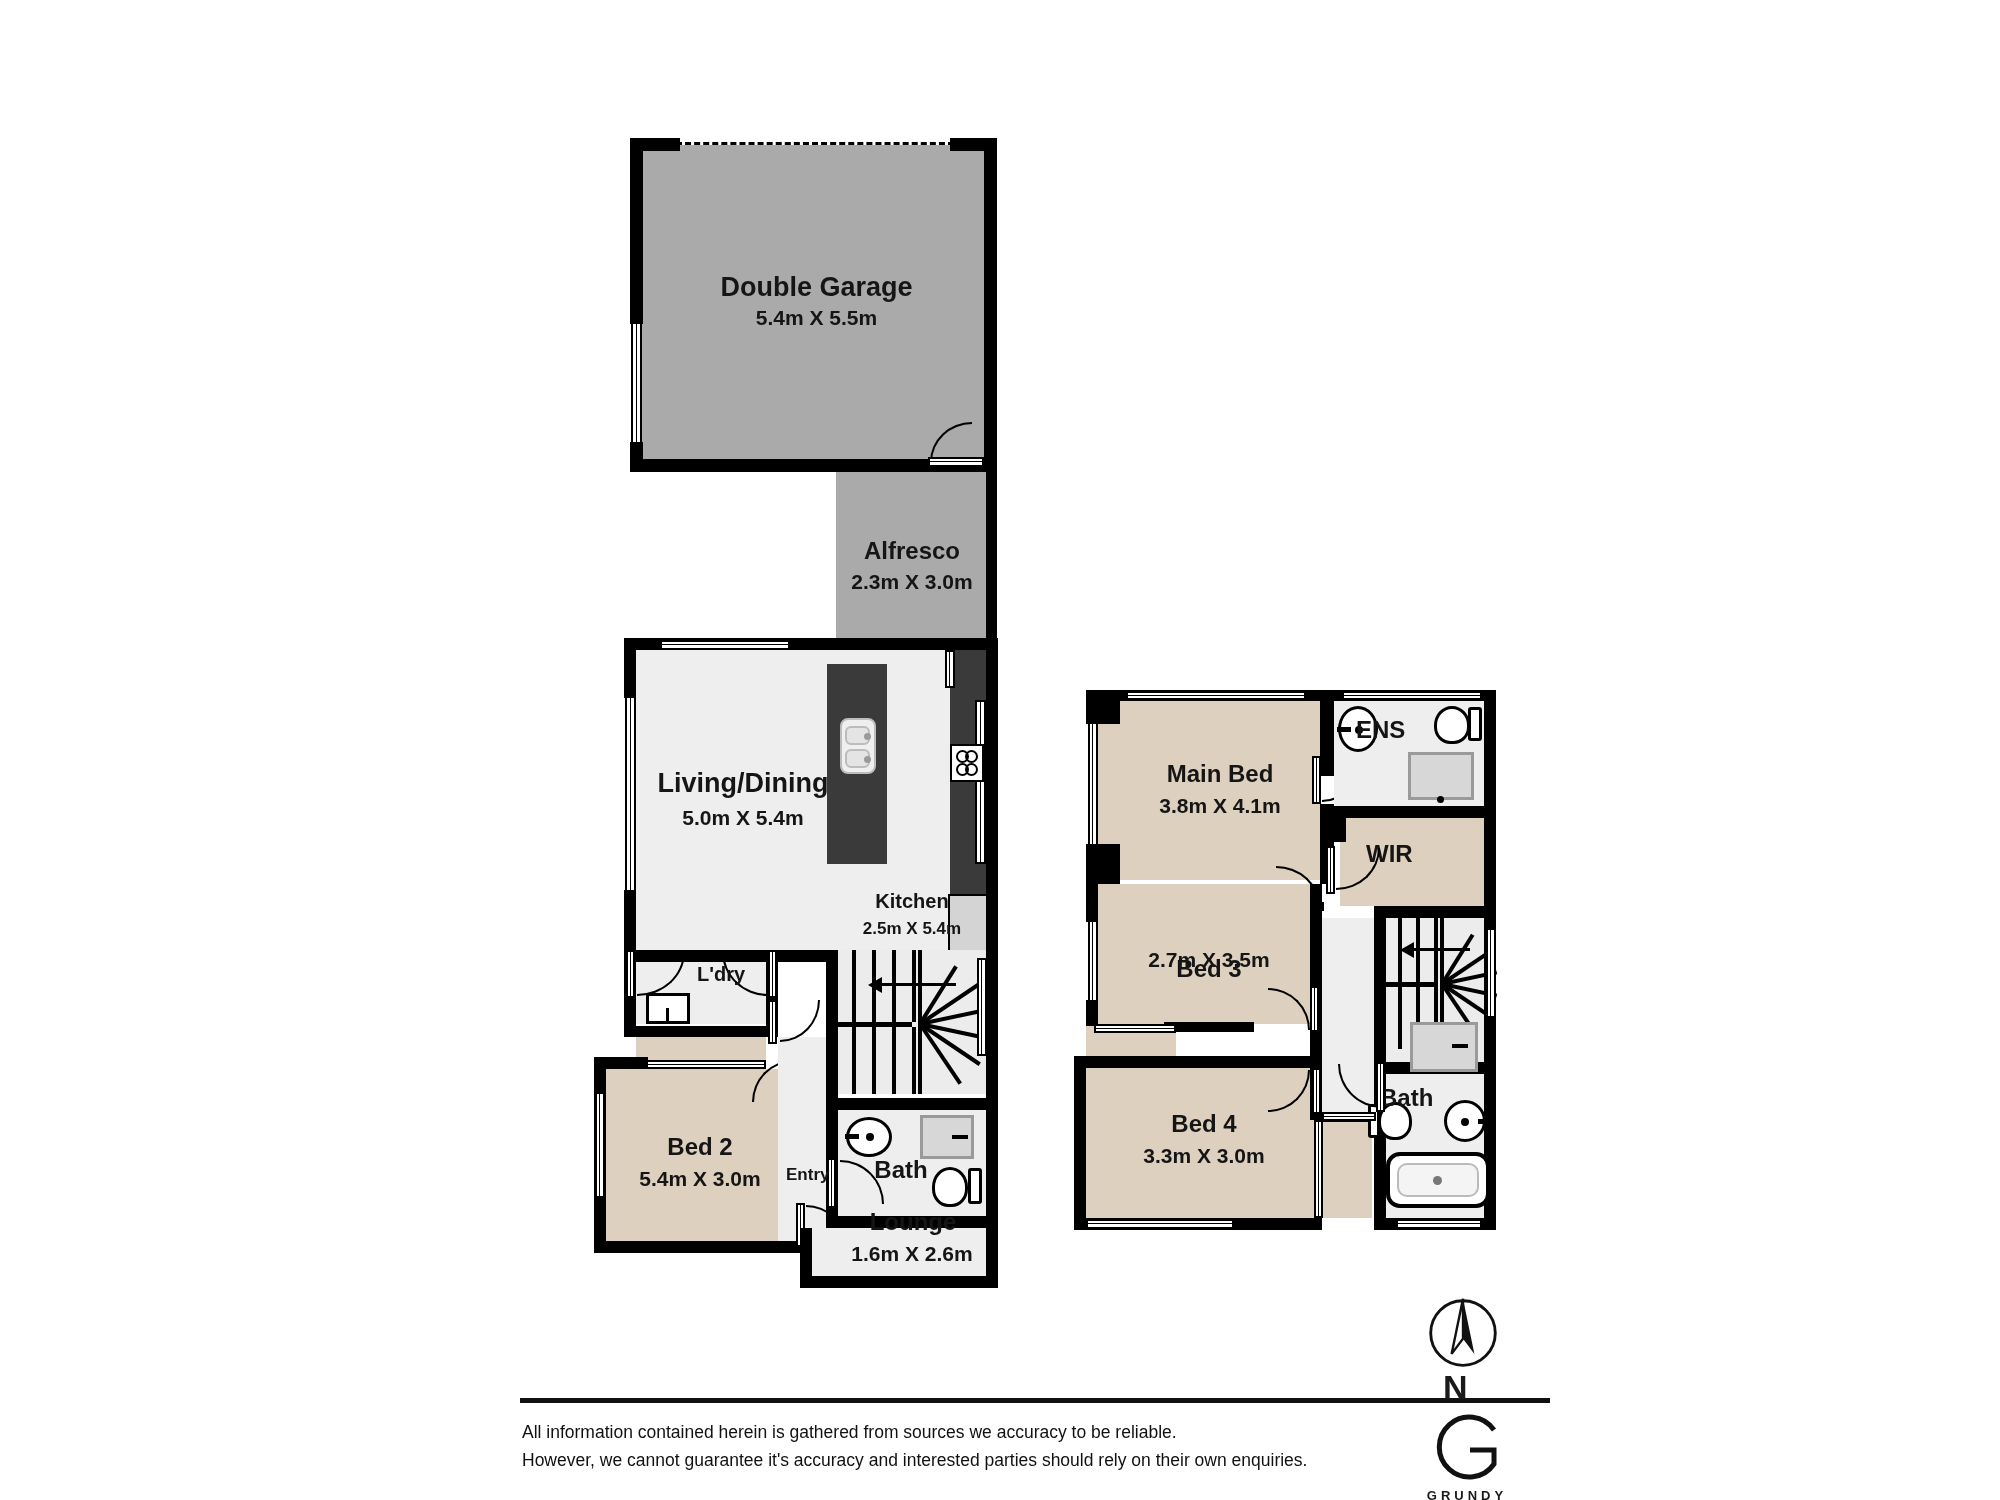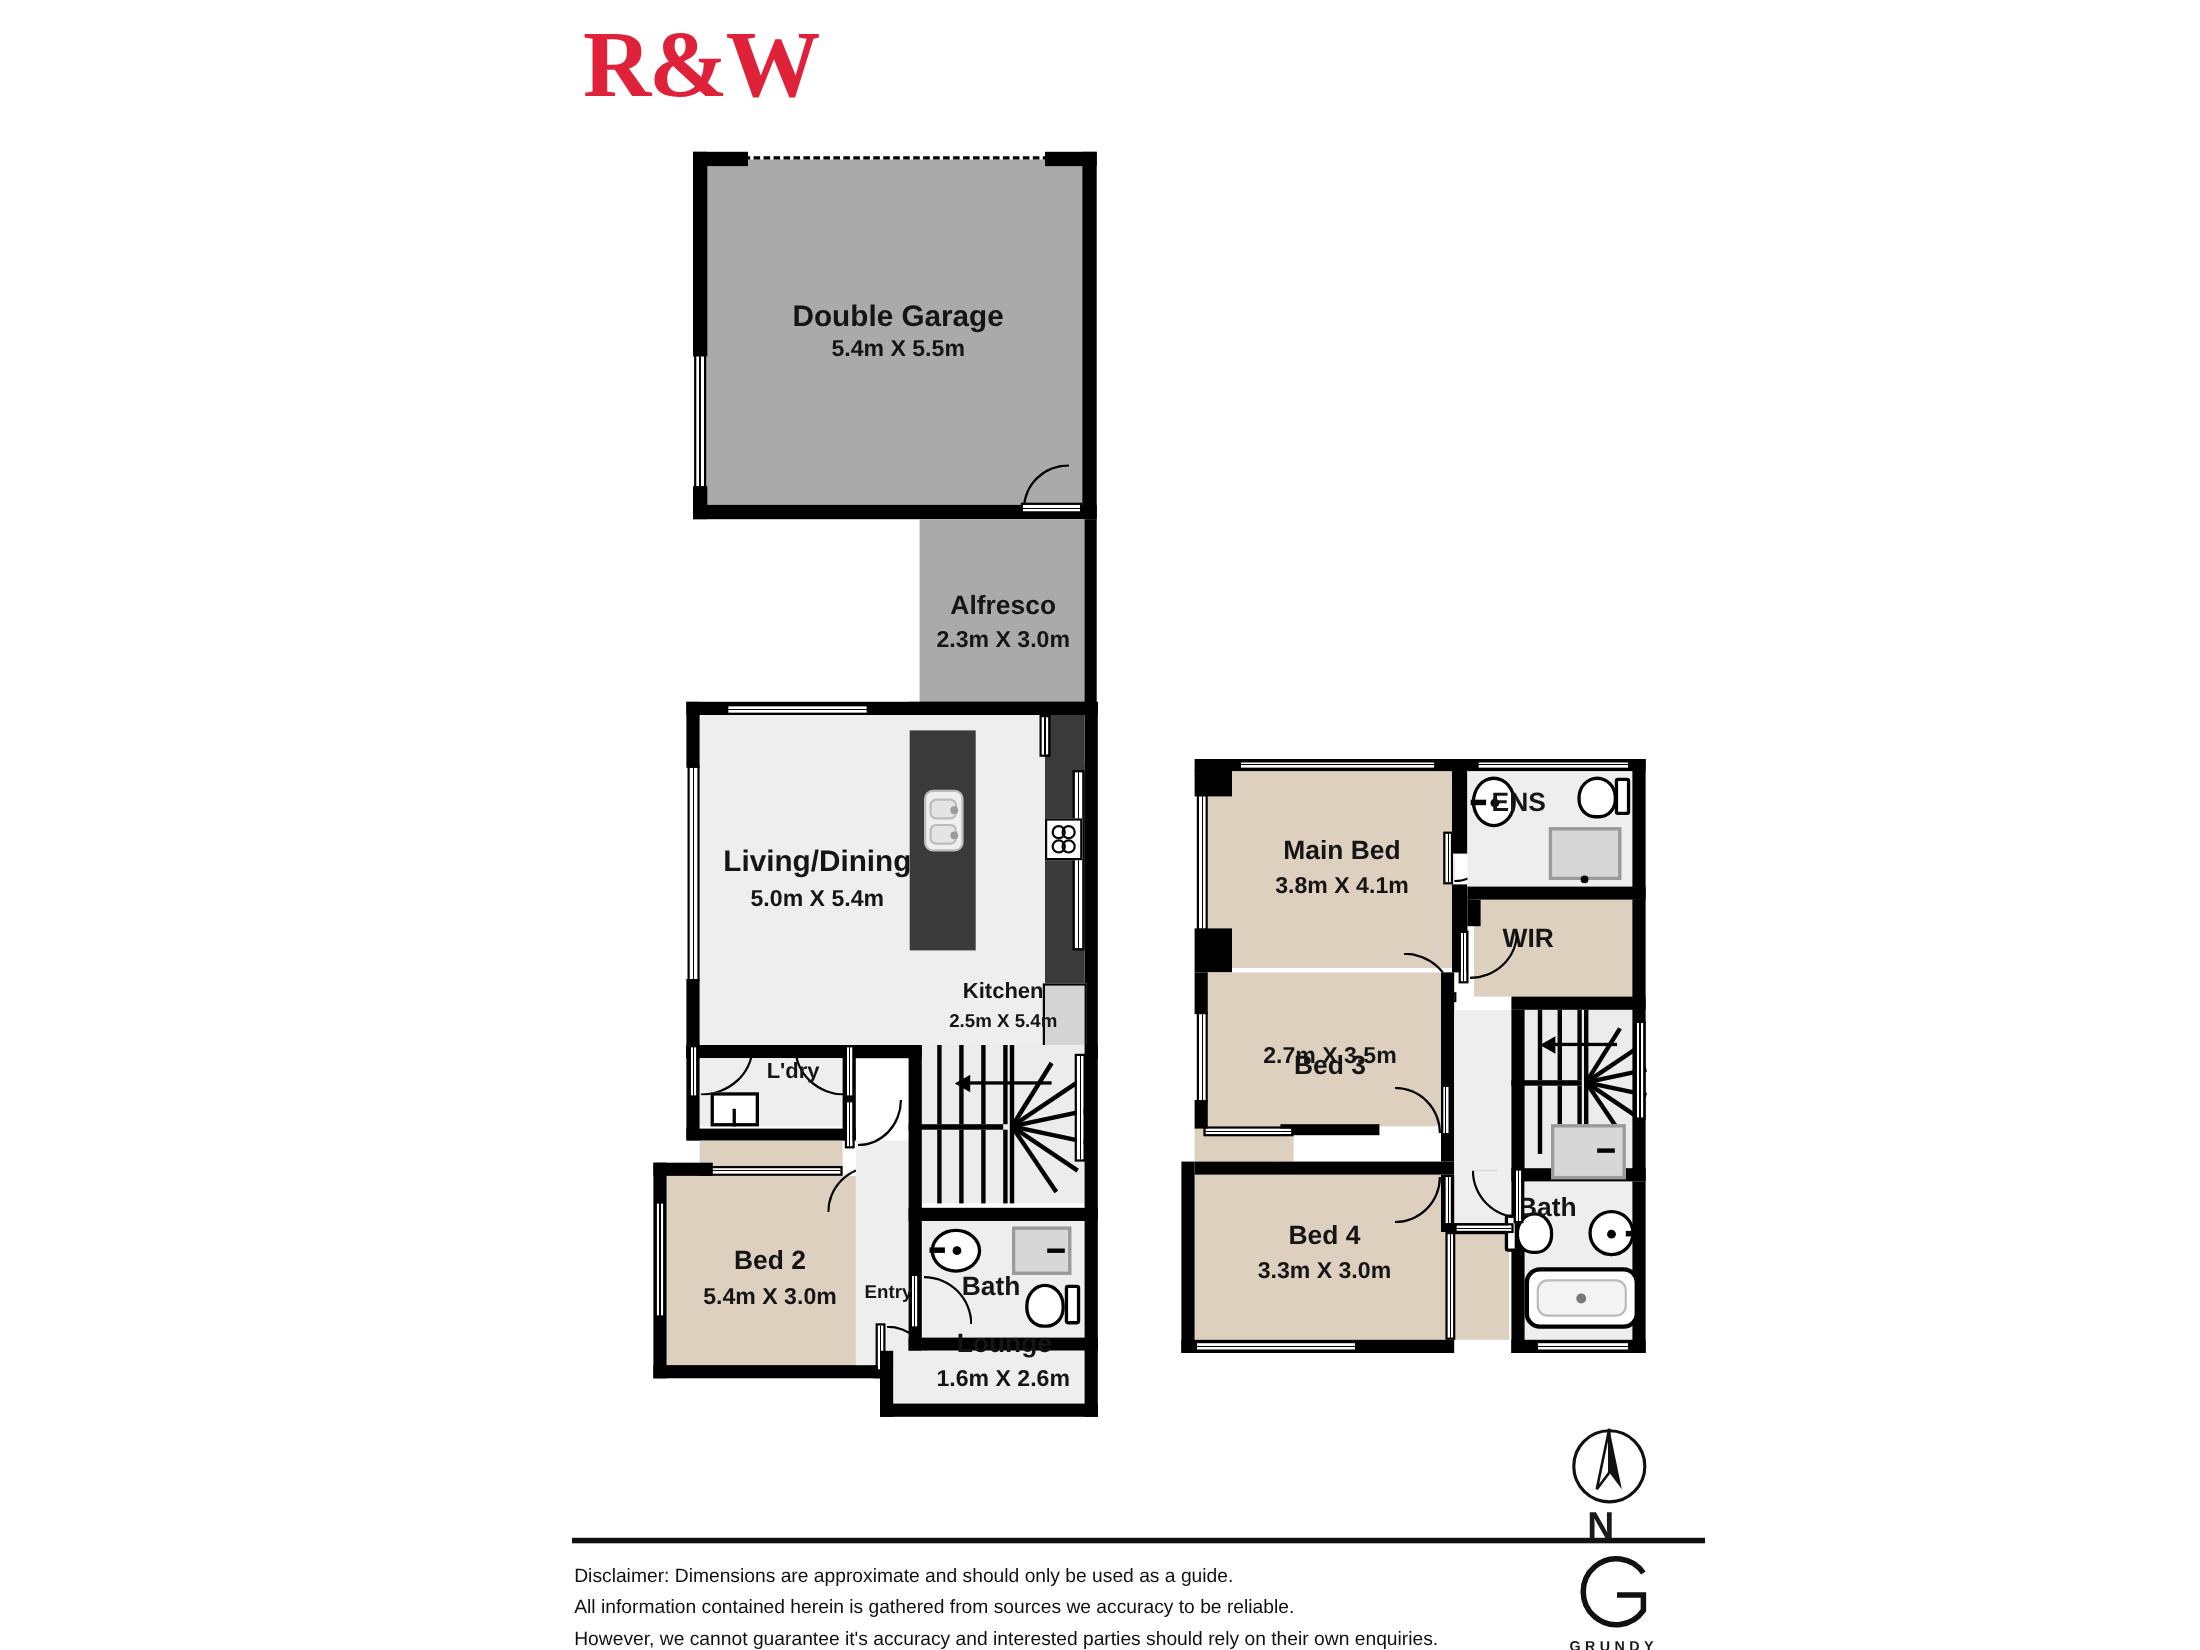--- a/index.html
+++ b/index.html
@@ -64,21 +64,20 @@
   .nletter{position:absolute;left:1443px;top:1368px;font-size:34px;font-weight:bold;}
   .gm{position:absolute;left:1412px;top:1410px;text-align:center;width:110px;}
   .gm .gt{font-size:13px;letter-spacing:4px;font-weight:bold;line-height:1.25;}
   .garagedoor{position:absolute;border-top:3px dashed #000;}
 </style>
 </head>
 <body>
 
 <div class="stage">
 
-  <div class="brand">R&amp;W</div>
 
   <div>
     <div class="room fill-grey" style="left:639px;top:145px;width:355px;height:320px;"></div>
 
     <div class="wall" style="left:630px;top:138px;width:13px;height:186px;"></div>
     <div class="wall" style="left:630px;top:442px;width:13px;height:30px;"></div>
     <div class="wall" style="left:630px;top:138px;width:50px;height:13px;"></div>
     <div class="wall" style="left:984px;top:138px;width:13px;height:334px;"></div>
     <div class="wall" style="left:950px;top:138px;width:47px;height:13px;"></div>
     <div class="wall" style="left:630px;top:459px;width:367px;height:13px;"></div>
@@ -339,21 +338,20 @@
     <div class="dot" style="left:1433px;top:1176px;width:9px;height:9px;background:#777;"></div>
     <div class="label lb-name" style="left:1380px;top:1084px;width:90px;text-align:left;">Bath</div>
     <div class="door bl" style="left:1338px;top:1064px;width:44px;height:44px;"></div>
     <div class="win v" style="left:1376px;top:1062px;width:9px;height:50px;"></div>
 
     <div class="win h" style="left:1322px;top:1112px;width:54px;height:9px;"></div>
   </div>
 
   <div class="rule"></div>
   <div class="disc">
-    <div>Disclaimer: Dimensions are approximate and should only be used as a guide.</div>
     <div>All information contained herein is gathered from sources we accuracy to be reliable.</div>
     <div>However, we cannot guarantee it's accuracy and interested parties should rely on their own enquiries.</div>
   </div>
 
   <svg class="compass" viewBox="0 0 80 80">
     <circle cx="40" cy="40" r="34" fill="none" stroke="#111" stroke-width="3"></circle>
     <polygon points="40,4 52,62 40,46" fill="#111"></polygon>
     <polygon points="40,4 28,62 40,46" fill="none" stroke="#111" stroke-width="2.5"></polygon>
   </svg>
   <div class="nletter">N</div>

